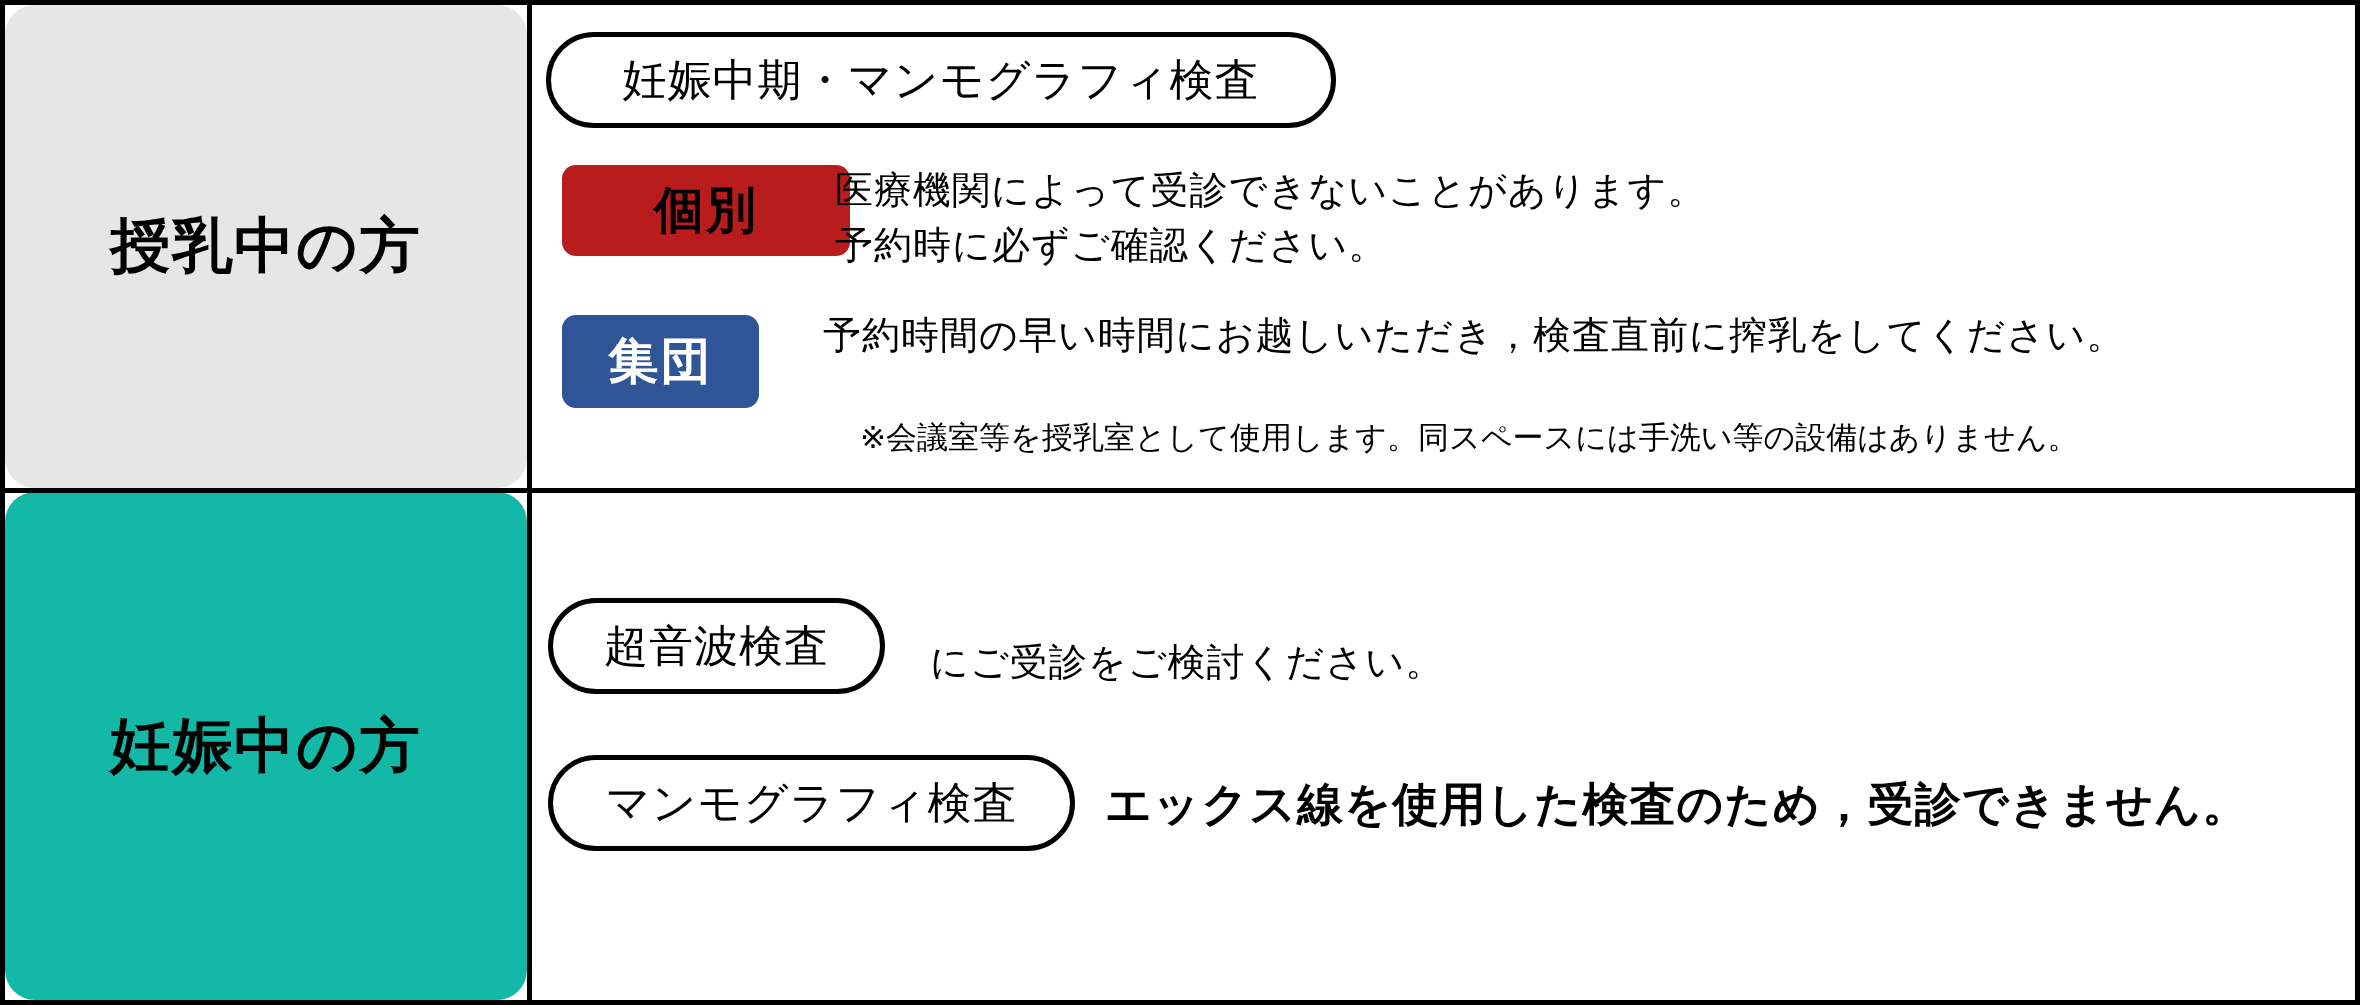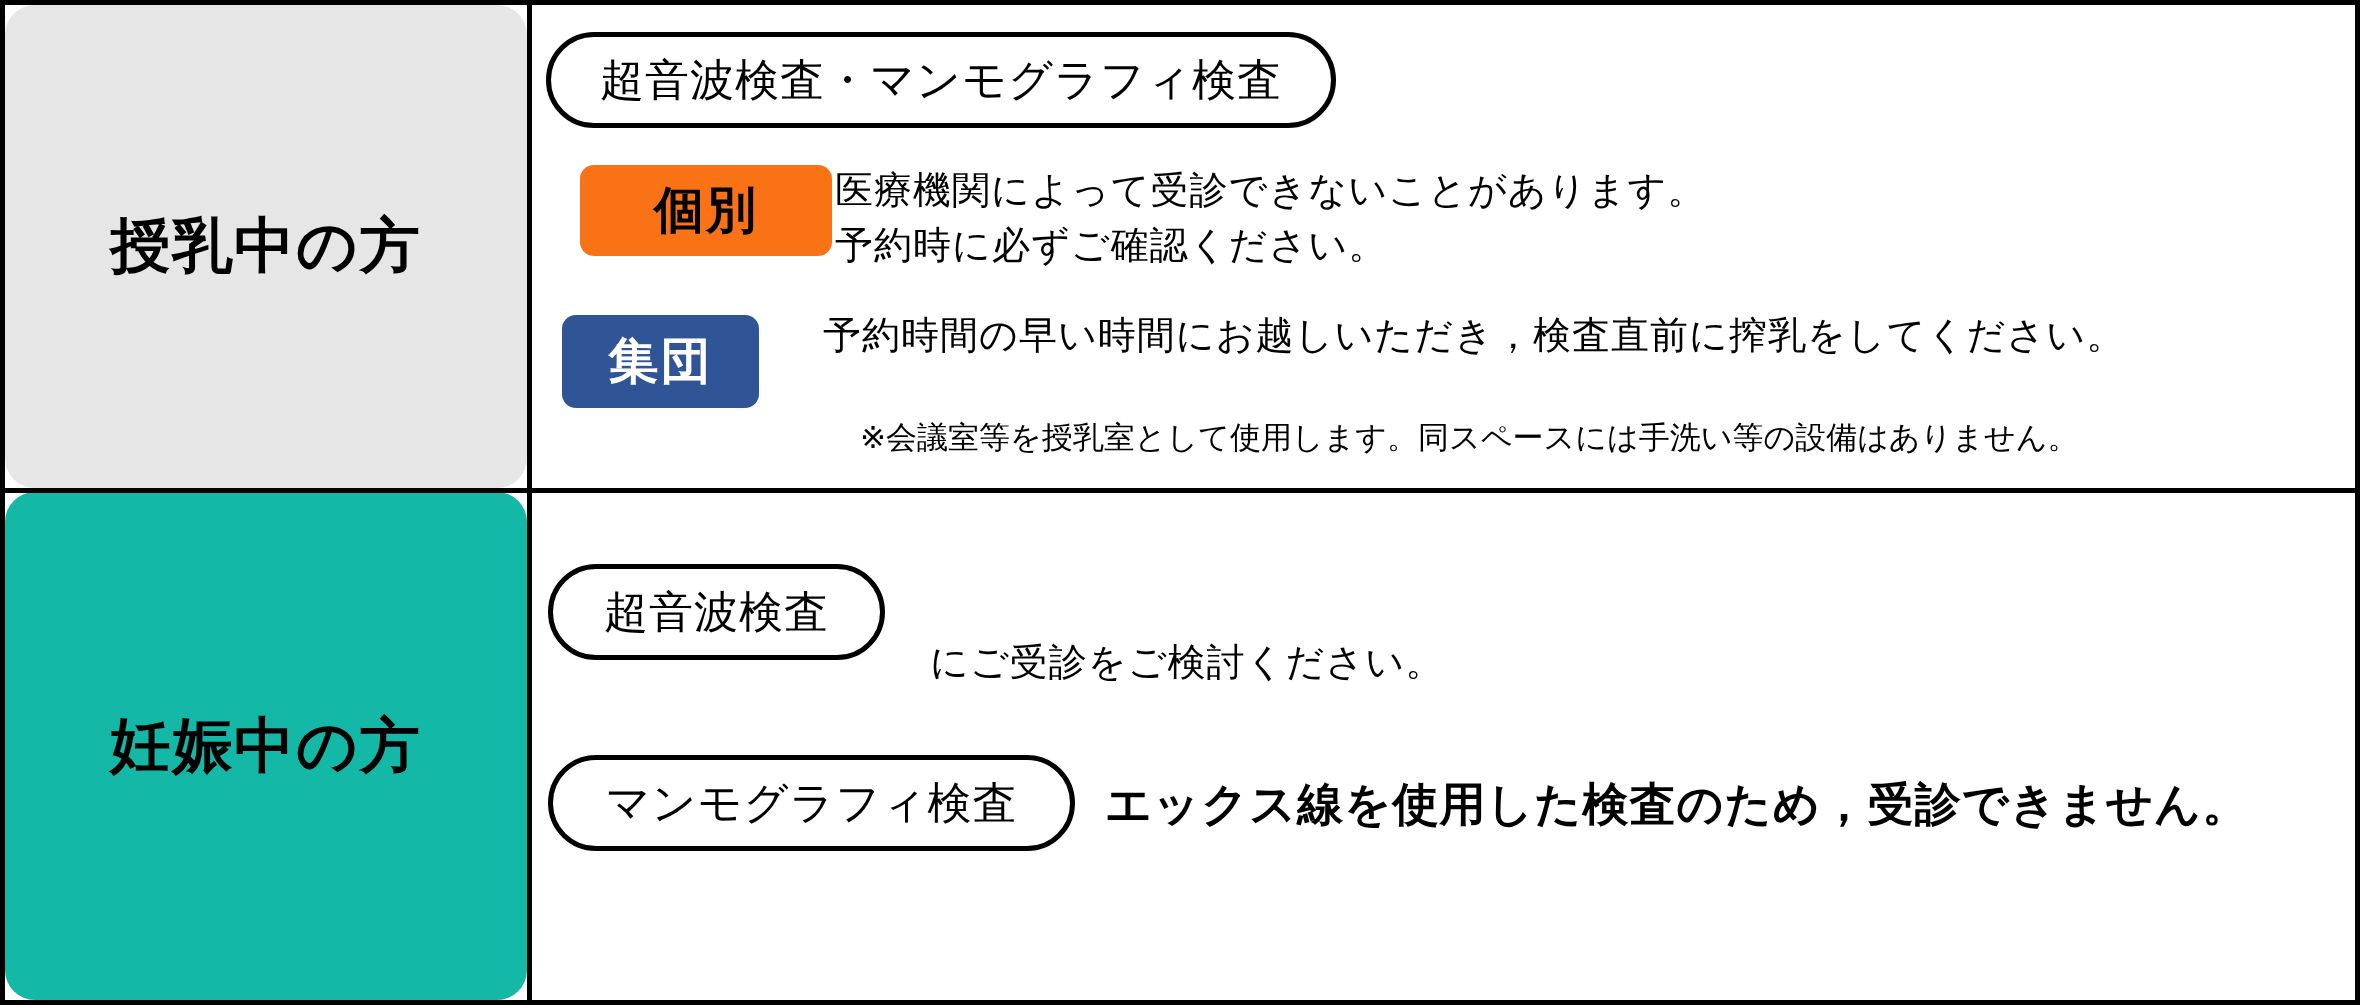--- a/index.html
+++ b/index.html
@@ -12,21 +12,21 @@
     .row1-label { left: 0; top: 0; width: 522px; height: 483px; background: #E6E6E6; }
     .row2-label { left: 0; top: 487px; width: 522px; height: 508px; background: #14b8a6; }
     .vline { position: absolute; left: 522px; top: 0; width: 5px; height: 995px; background: #000; }
     .hline { position: absolute; left: 0; top: 483px; width: 2350px; height: 5px; background: #000; }
 
     .pill { position: absolute; box-sizing: border-box; border: 5px solid #000; border-radius: 50px;
             background: #fff; display: flex; align-items: center; justify-content: center;
             font-size: 44px; white-space: nowrap; letter-spacing: 1px; }
     .badge { position: absolute; border-radius: 14px; display: flex; align-items: center;
              justify-content: center; font-size: 50px; font-weight: bold; letter-spacing: 2px; }
-    .badge-pink { left: 557px; top: 160px; width: 252px; height: 91px; background: #f97316; color: #000; margin-left: 18px; }
+    .badge-pink { left: 557px; top: 160px; width: 288px; height: 91px; background: #b91c1c; color: #000; }
     .badge-blue { left: 557px; top: 310px; width: 197px; height: 93px; background: #2F5597; color: #fff; }
 
     .txt { position: absolute; white-space: nowrap; line-height: 1.2; }
     .t42 { font-size: 38px; letter-spacing: 1px; }
     .t38 { font-size: 37px; letter-spacing: 1px; }
     .t32 { font-size: 31px; }
     .bold { font-weight: bold; }
     .underline { text-decoration: underline; text-decoration-thickness: 4px; text-underline-offset: 6px; }
   </style>
 </head>
@@ -34,28 +34,28 @@
 
 <div class="frame">
 
   <div class="cell-label row1-label">授乳中の方</div>
 
   <div class="cell-label row2-label">妊娠中の方</div>
 
   <div class="vline"></div>
   <div class="hline"></div>
 
-  <div class="pill" style="left:541px; top:27px; width:790px; height:96px;">超音波検査・マンモグラフィ検査</div>
+  <div class="pill" style="left:541px; top:27px; width:790px; height:96px;">妊娠中期・マンモグラフィ検査</div>
 
   <div class="badge badge-pink">個別</div>
   <div class="txt t42" style="left:830px; top:163px;">医療機関によって受診できないことがあります。</div>
   <div class="txt t42" style="left:830px; top:218px;">予約時に必ずご確認ください。</div>
 
   <div class="badge badge-blue">集団</div>
   <div class="txt t42" style="left:818px; top:308px;">予約時間の早い時間にお越しいただき，検査直前に搾乳をしてください。</div>
   <div class="txt t32" style="left:855px; top:414px;">※会議室等を授乳室として使用します。同スペースには手洗い等の設備はありません。</div>
 
-  <div class="pill" style="left:543px; top:559px; width:337px; height:96px;">超音波検査</div>
+  <div class="pill" style="left:543px; top:593px; width:337px; height:96px;">超音波検査</div>
   <div class="txt t42" style="left:925px; top:635px;">にご受診をご検討ください。</div>
 
   <div class="pill" style="left:543px; top:750px; width:527px; height:96px;">マンモグラフィ検査</div>
   <div class="txt t42 bold" style="left:1100px; top:772px; font-size:46px;">エックス線を使用した検査のため，受診できません。</div>
 </div>
 
 </body></html>

